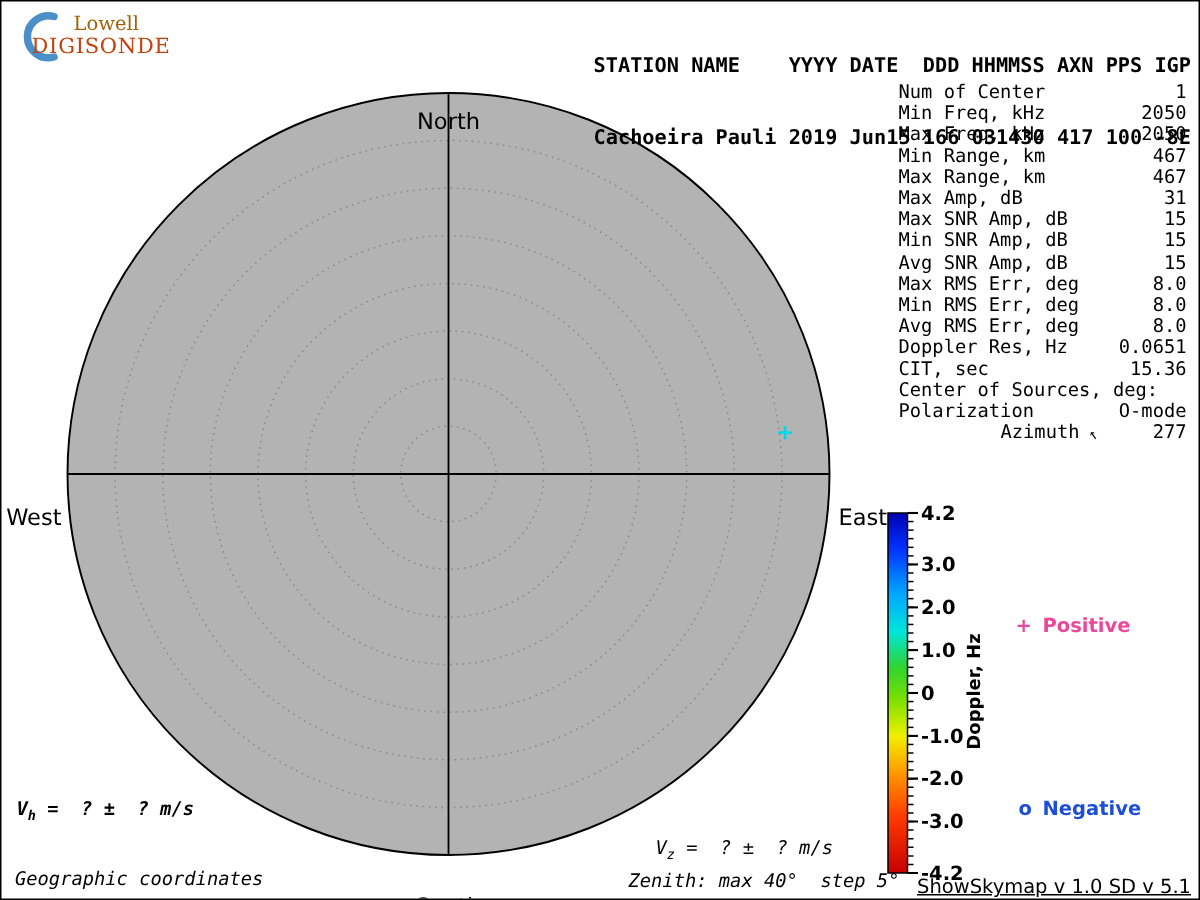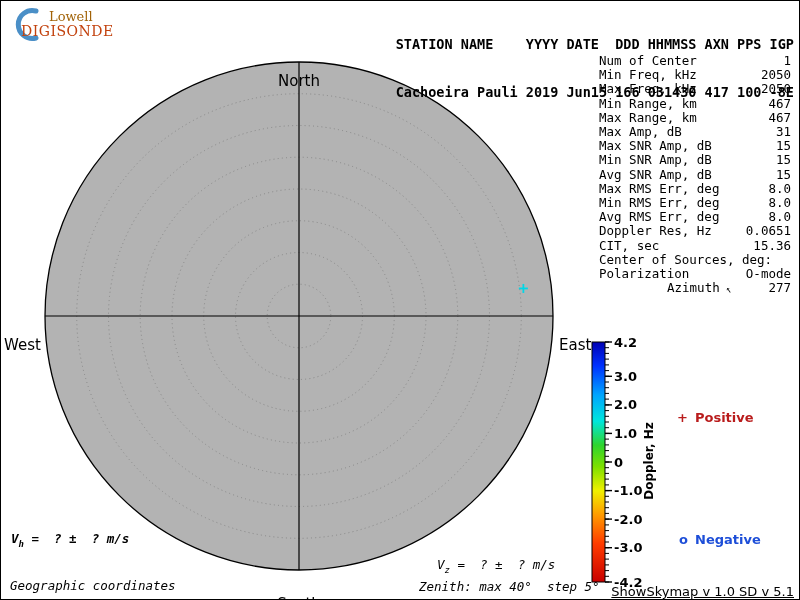--- a/index.html
+++ b/index.html
@@ -174,21 +174,21 @@
     <div class="prow"><span class="plabel">Max RMS Err, deg</span><span class="pvalue">8.0</span></div>
     <div class="prow"><span class="plabel">Min RMS Err, deg</span><span class="pvalue">8.0</span></div>
     <div class="prow"><span class="plabel">Avg RMS Err, deg</span><span class="pvalue">8.0</span></div>
     <div class="prow"><span class="plabel">Doppler Res, Hz</span><span class="pvalue">0.0651</span></div>
     <div class="prow"><span class="plabel">CIT, sec</span><span class="pvalue">15.36</span></div>
     <div class="prow"><span class="plabel">Center of Sources, deg:</span><span class="pvalue"></span></div>
     <div class="prow"><span class="plabel">Polarization</span><span class="pvalue">O-mode</span></div>
     <div class="prow indent"><span class="plabel">Azimuth<span class="az-arrow"> ↖</span></span><span class="pvalue">277</span></div>
   </div>
 
-<div class="abs legend leg-pos" style="color: #b91c1c;">
+<div class="abs legend leg-pos" style="color: #ec4899;">
   <span class="leg-marker">+</span><span>Positive</span>
 </div>
 <div class="abs legend leg-neg" style="color: #1d4ed8;">
   <span class="leg-marker">o</span><span>Negative</span>
 </div>
 
 <div class="abs ital vh"><span>V</span><sub class="vsub">h</sub><span> =  ? ±  ? m/s</span></div>
 <div class="abs ital vz"><span>V</span><sub class="vsub">z</sub><span> =  ? ±  ? m/s</span></div>
 <div class="abs ital geo">Geographic coordinates</div>
 <div class="abs ital znote">Zenith: max 40°  step 5°</div>

